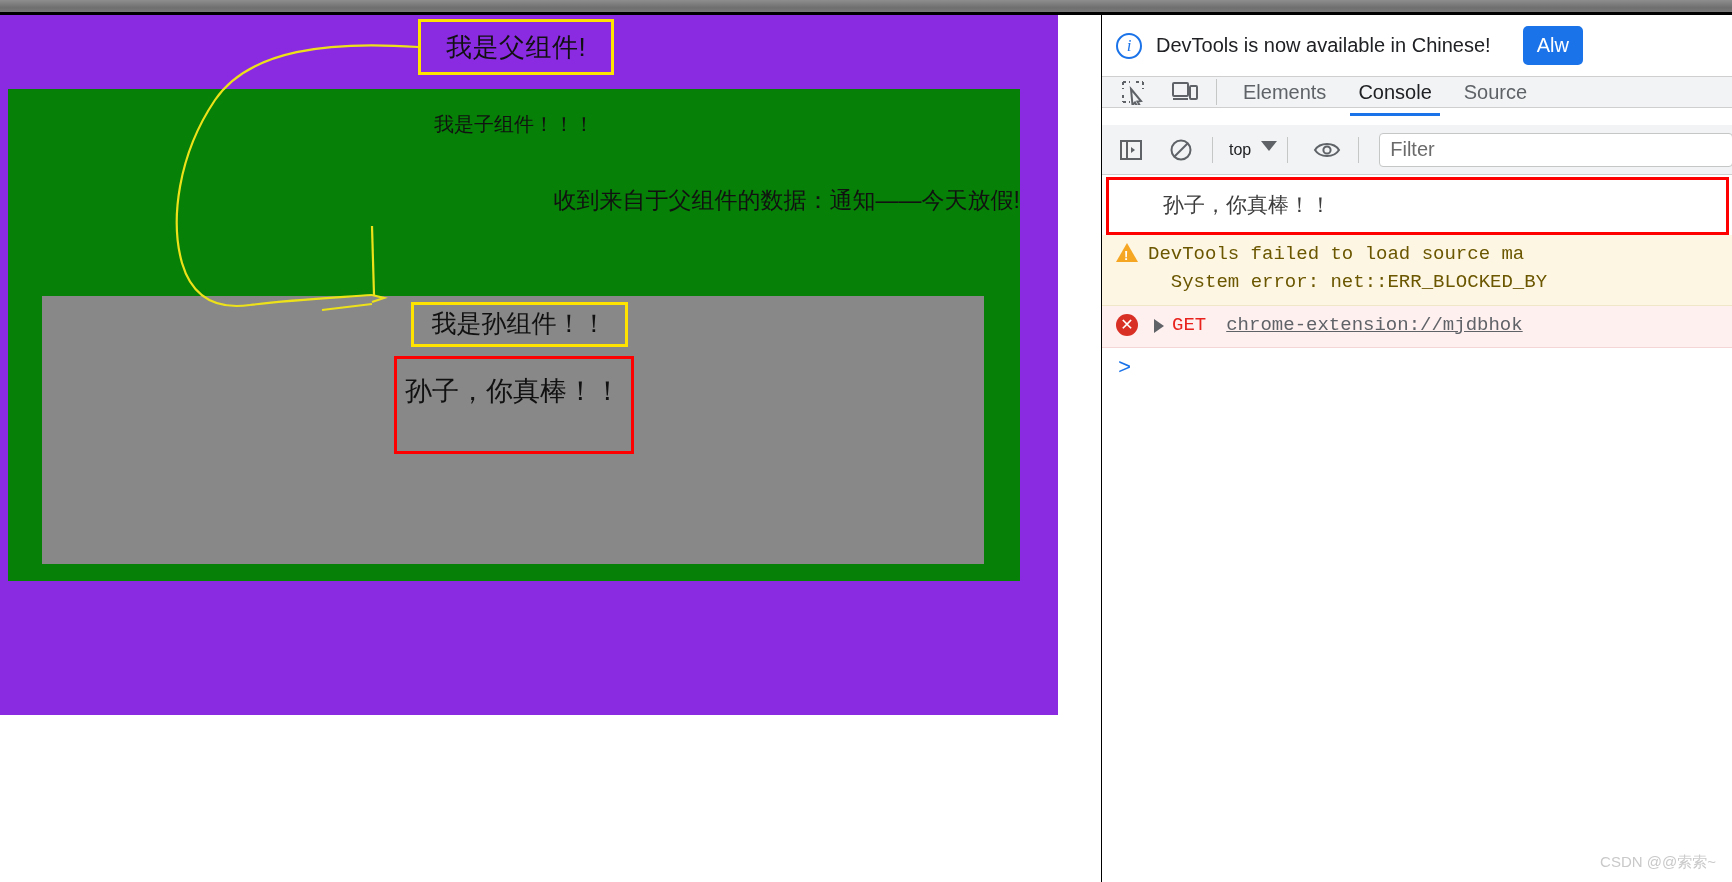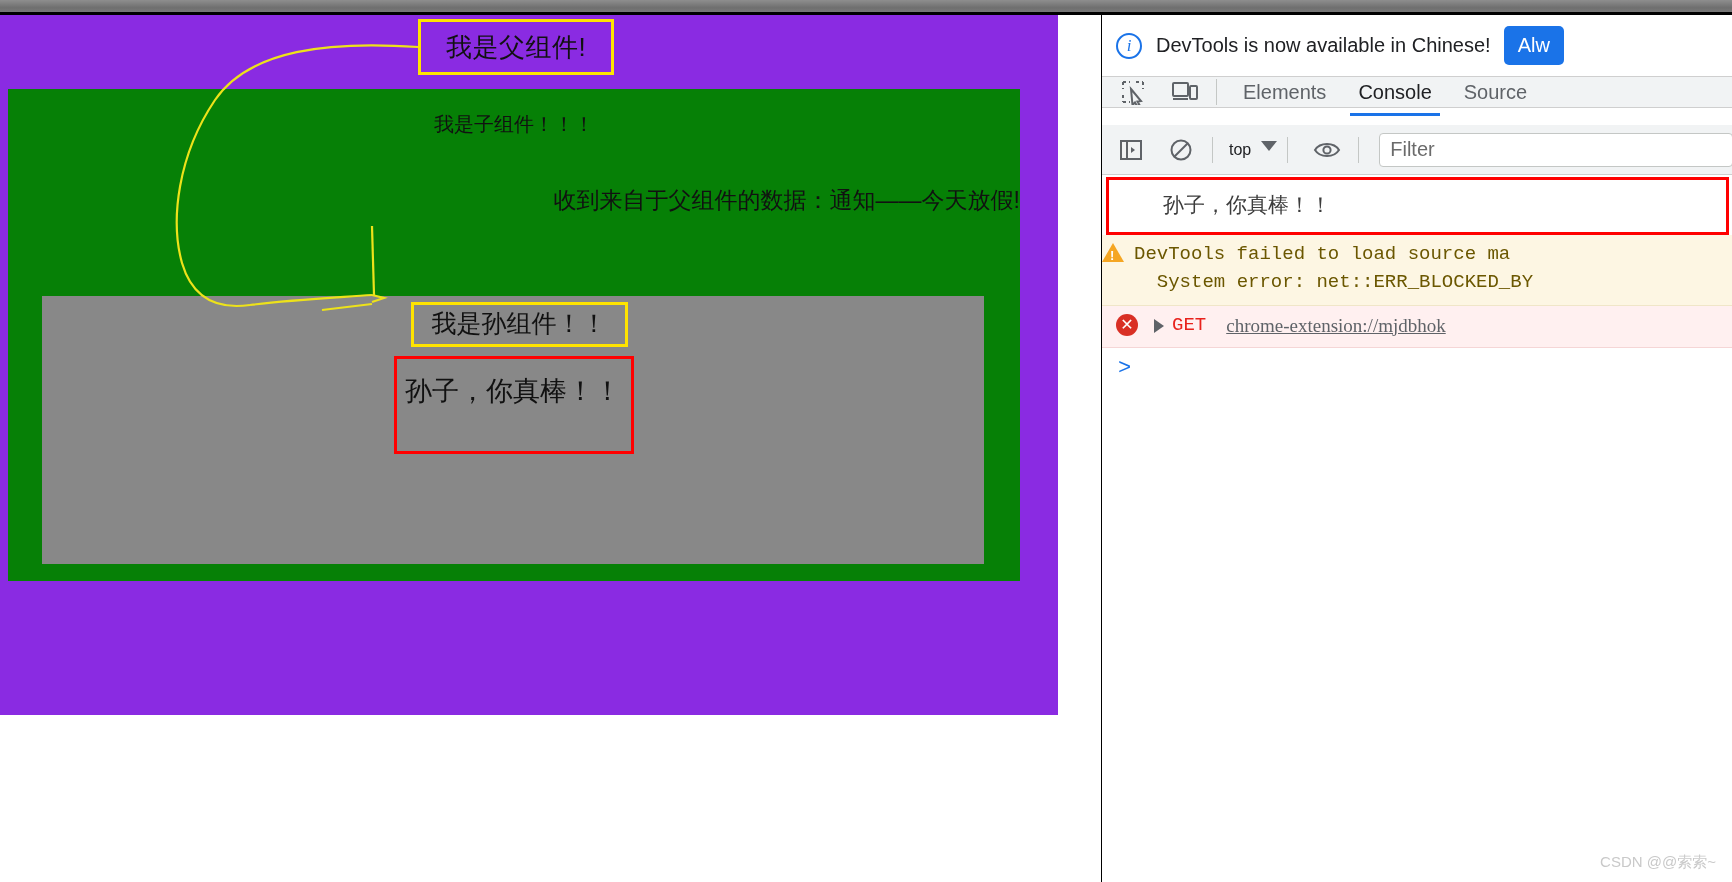--- a/index.html
+++ b/index.html
@@ -108,21 +108,21 @@
     width: 26px; height: 26px; border-radius: 50%;
     border: 2px solid #1a73e8; color: #1a73e8;
     display: flex; align-items: center; justify-content: center;
     font-size: 17px; font-style: italic; font-family: "Liberation Serif", serif;
     flex: 0 0 auto;
   }
   .dt-banner-text {
     margin-left: 14px; font-size: 20px; color: #202124; white-space: nowrap;
   }
   .dt-banner-btn {
-    margin-left: 13px; background: #1a73e8; color: #fff;
+    margin-left: 32px; background: #1a73e8; color: #fff;
     font-size: 20px; padding: 8px 14px; border-radius: 5px;
     white-space: nowrap; border: none; cursor: pointer;
     font-family: "Liberation Sans", sans-serif;
   }
 
   
   .dt-tabbar {
     position: absolute; left: 0; top: 62px; width: 631px; height: 31px;
     background: #f1f3f4; border-bottom: 1px solid #cfcfcf;
     display: flex; align-items: center;
@@ -189,21 +189,21 @@
   .log-row.user {
     font-family: "Liberation Sans", sans-serif;
     font-size: 21px; color: #3c3c3c;
     padding: 10px 0 12px 54px;
     border: 3px solid #FF0000;
     border-left: 3px solid #FF0000;
     margin: 2px 4px 0 4px;
   }
   .log-row.warn {
     background: #fdf6e3; color: #6b5700;
-    padding: 6px 0 8px 0; border-bottom: 1px solid #f0e6c8;
+    padding: 6px 0 8px 14px; border-bottom: 1px solid #f0e6c8;
   }
   .log-row.error {
     background: #fff0f0; color: #c5221f;
     padding: 6px 0 8px 14px; border-bottom: 1px solid #f5d6d6;
   }
   .warn-ico {
     flex: 0 0 auto; margin-right: 10px; margin-top: 2px;
     width: 0; height: 0;
     border-left: 11px solid transparent; border-right: 11px solid transparent;
     border-bottom: 19px solid #f5a623; position: relative;
@@ -221,21 +221,21 @@
     font-size: 16px; font-family: "Liberation Sans", sans-serif; line-height: 1;
   }
   .log-text { white-space: pre; overflow: hidden; }
   .disc {
     flex: 0 0 auto; margin: 7px 8px 0 6px;
     width: 0; height: 0;
     border-top: 7px solid transparent; border-bottom: 7px solid transparent;
     border-left: 10px solid #5f6368; cursor: pointer;
   }
   .method { color: #e8221c; margin-right: 20px; }
-  .url { color: #5f6368; text-decoration: underline; cursor: pointer; font-family: Liberation Serif, serif; }
+  .url { color: #5f6368; text-decoration: underline; cursor: pointer; }
   .prompt-row {
     display: flex; align-items: flex-start;
     padding: 10px 0 0 16px;
   }
   .prompt-caret {
     color: #1a73e8; font-size: 22px;
     font-family: "Liberation Mono", monospace; line-height: 1;
   }
   .watermark {
     position: absolute; right: 16px; bottom: 10px;

